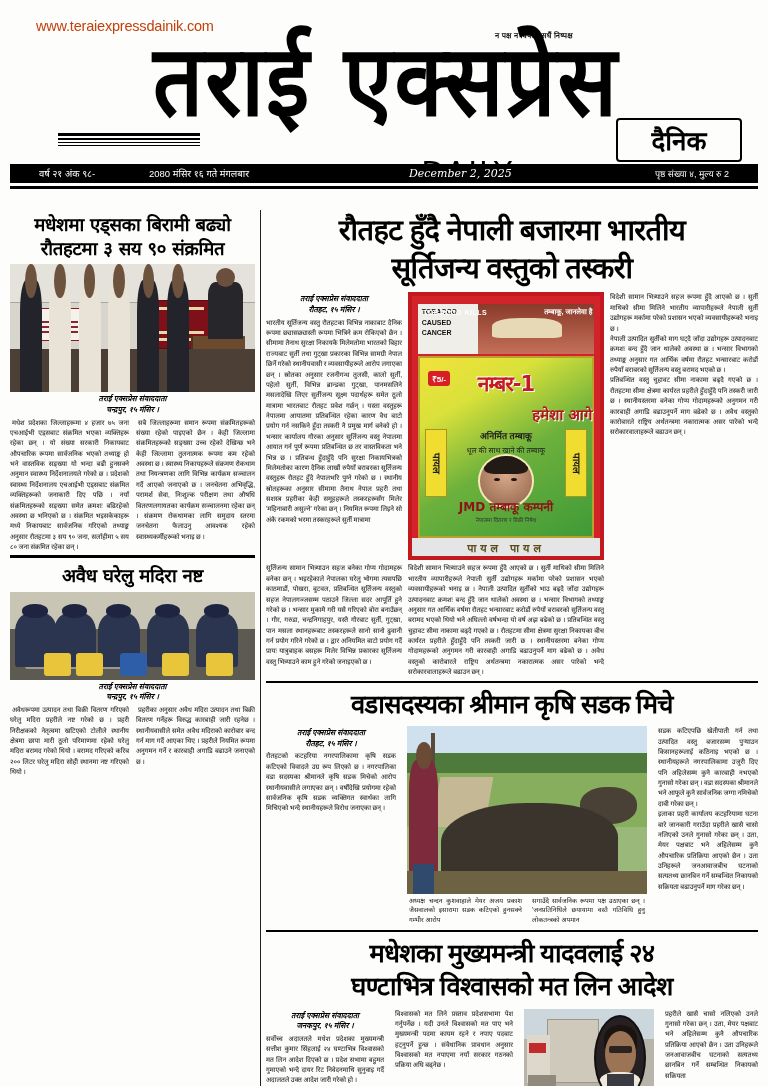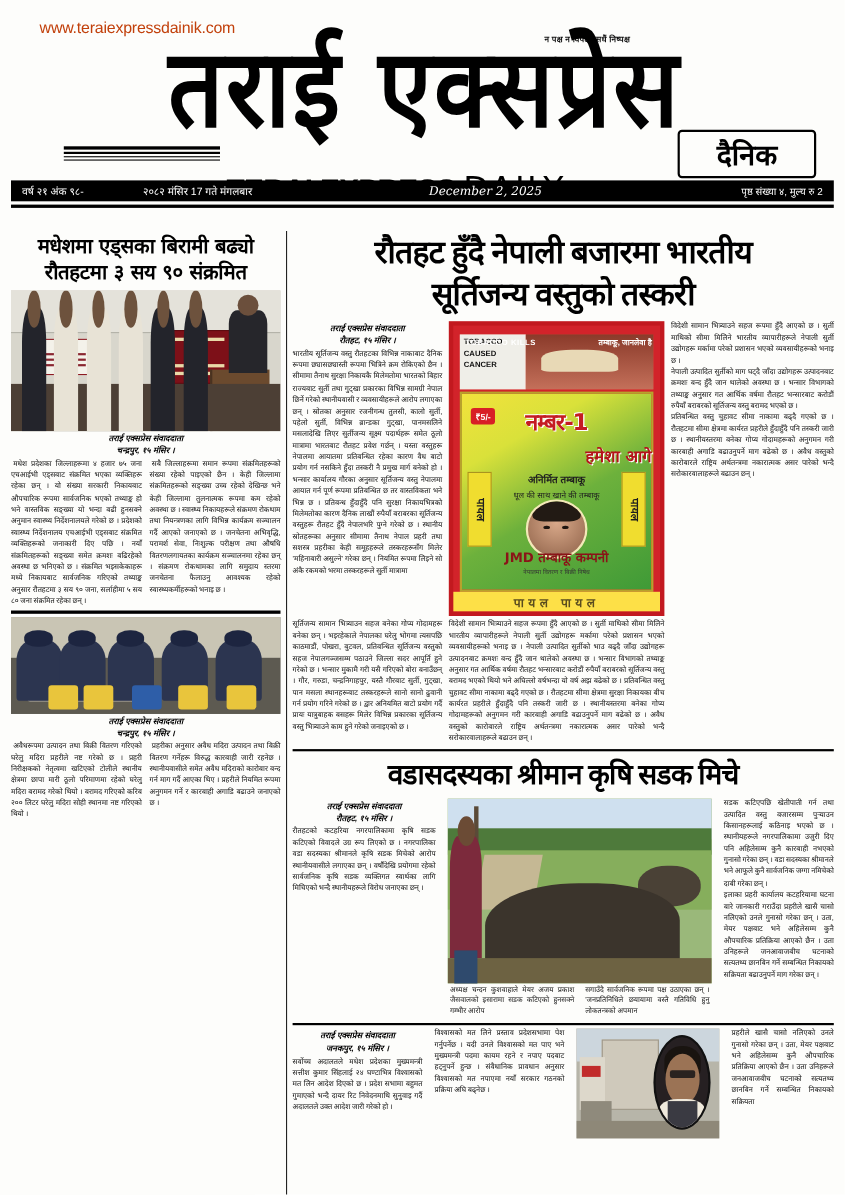--- a/index.html
+++ b/index.html
@@ -102,21 +102,21 @@
   }
 
   
   .datebar {
     background: #000;
     color: #fff;
     height: 19px;
     display: flex;
     align-items: center;
     font-size: 9.5px;
-    padding: 0 10px;
+    padding: 0 29px;
     position: relative;
   }
   .datebar .seg { white-space: nowrap; }
   .db-year { width: 110px; }
   .db-nepdate { flex: 0 0 250px; }
   .db-engdate {
     flex: 1;
     font-family: "DejaVu Serif", serif;
     font-style: italic;
     font-size: 11px;
@@ -246,21 +246,21 @@
   }
   .tob-side.left { left:3%; } .tob-side.right { right:3%; }
   .tob-company {
     position:absolute; left:0; bottom:7%; width:100%; text-align:center;
     font-size:12px; font-weight:bold; color:#8a1418;
     font-family:"DejaVu Sans", sans-serif;
   }
   .tob-company small { display:block; font-size:5.5px; color:#333; font-weight:normal; margin-top:1px;}
   .tob-footer {
     position:absolute; left:0; bottom:0; width:100%; height:7%;
-    background:#fde047; display:flex; align-items:center; justify-content:center;
+    background:#e5e5e5; display:flex; align-items:center; justify-content:center;
     font-size:11px; font-weight:bold; color:#5a4d1e; letter-spacing:4px;
     font-family:"DejaVu Sans", sans-serif;
   }
 
   
   .ph-road { height: 168px; background:#9ab87a; }
   .ph-road .sky { position:absolute; left:0; top:0; width:100%;height:22%; background:#cfe0ef;}
   .ph-road .trees { position:absolute; left:0; top:16%; width:100%;height:14%; background:#4e7a3b;}
   .ph-road .field { position:absolute; left:0; top:28%; width:100%;height:32%; background:#86ae5c;}
   .ph-road .track { position:absolute; left:12%; top:30%; width:22%;height:30%; background:#c5b894; transform:skewX(-10deg);}
@@ -307,21 +307,21 @@
     color: #0d0d0d;
     text-align: justify;
     hyphens: auto;
     word-spacing: -0.3px;
   }
   .body-text p { margin-bottom: 1px; text-indent: 2px; }
 
   .two-col { column-count: 2; column-gap: 7px; column-rule: none; }
 
   .hl-main {
-    font-family: Liberation Serif, serif;
+    font-family: Liberation Sans, sans-serif;
     font-weight: bold;
     font-size: 29px;
     line-height: 1.3;
     color:#000;
     text-align:center;
     letter-spacing: -0.6px;
     padding: 2px 0 5px 0;
     white-space: nowrap;
   }
   .hl-main.sm { font-size: 25.5px; }
@@ -357,21 +357,21 @@
     </div>
     <div class="masthead-sub">
       <span>TERAI EXPRESS</span>
       <span class="daily">DAILY</span>
     </div>
     <div class="dainik-badge">दैनिक</div>
   </div>
 
   <div class="datebar">
     <div class="seg db-year">वर्ष २१   अंक ९८-</div>
-    <div class="seg db-nepdate">२०८२ मंसिर 17 गते मंगलबार</div>
+    <div class="seg db-nepdate">2080 मंसिर १६ गते मंगलबार</div>
     <div class="seg db-engdate">December 2, 2025</div>
     <div class="seg db-price">पृष्ठ संख्या ४, मुल्य रु 2</div>
   </div>
   <div class="top-rule"></div>
 
   <div class="content">
 
     <div class="col-left">
 
       <div class="hl-left">
@@ -426,20 +426,21 @@
         <span class="place">चन्द्रपुर, १५ मंसिर ।</span>
       </div>
 
       <div class="body-text two-col">
         <p>मधेश प्रदेशका जिल्लाहरूमा ४ हजार ७५ जना एचआईभी एड्सबाट संक्रमित भएका व्यक्तिहरू रहेका छन् । यो संख्या सरकारी निकायबाट औपचारिक रूपमा सार्वजनिक भएको तथ्याङ्क हो भने वास्तविक सङ्ख्या यो भन्दा बढी हुनसक्ने अनुमान स्वास्थ्य निर्देशनालयले गरेको छ । प्रदेशको स्वास्थ्य निर्देशनालय एचआईभी एड्सबाट संक्रमित व्यक्तिहरूको जनाकारी दिए पछि । नयाँ संक्रमितहरूको सङ्ख्या समेत क्रमशः बढिरहेको अवस्था छ भनिएको छ । संक्रमित भइसकेकाहरू मध्ये निकायबाट सार्वजनिक गरिएको तथ्याङ्क अनुसार रौतहटमा ३ सय ९० जना, सर्लाहीमा ५ सय ८० जना संक्रमित रहेका छन् ।</p>
         <p>सबै जिल्लाहरूमा समान रूपमा संक्रमितहरूको संख्या रहेको पाइएको छैन । केही जिल्लामा संक्रमितहरूको सङ्ख्या उच्च रहेको देखिन्छ भने केही जिल्लामा तुलनात्मक रूपमा कम रहेको अवस्था छ । स्वास्थ्य निकायहरूले संक्रमण रोकथाम तथा नियन्त्रणका लागि विभिन्न कार्यक्रम सञ्चालन गर्दै आएको जनाएको छ । जनचेतना अभिवृद्धि, परामर्श सेवा, निःशुल्क परीक्षण तथा औषधि वितरणलगायतका कार्यक्रम सञ्चालनमा रहेका छन् । संक्रमण रोकथामका लागि समुदाय स्तरमा जनचेतना फैलाउनु आवश्यक रहेको स्वास्थ्यकर्मीहरूको भनाइ छ ।</p>
       </div>
 
       <div class="rule"></div>
 
+      <div class="hl-left">अवैध घरेलु मदिरा नष्ट</div>
 
       <div class="photo ph-liquor">
         <div class="wallb"></div>
           <div class="ground"></div>
         <div class="stream"></div>
         <div class="cop" style="left:2%">
             <div class="cap"></div>
           </div>
         <div class="cop" style="left:18%">
             <div class="cap"></div>
@@ -580,20 +581,24 @@
         </div>
 
         <div class="sb-c">
           <p class="body-text">सडक कटिएपछि खेतीपाती गर्न तथा उत्पादित वस्तु बजारसम्म पुर्‍याउन किसानहरूलाई कठिनाइ भएको छ । स्थानीयहरूले नगरपालिकामा उजुरी दिए पनि अहिलेसम्म कुनै कारबाही नभएको गुनासो गरेका छन् । वडा सदस्यका श्रीमानले भने आफूले कुनै सार्वजनिक जग्गा नमिचेको दाबी गरेका छन् ।</p>
           <p class="body-text">इलाका प्रहरी कार्यालय कटहरियामा घटना बारे जानकारी गराउँदा प्रहरीले खासै चासो नलिएको उनले गुनासो गरेका छन् । उता, मेयर पक्षबाट भने अहिलेसम्म कुनै औपचारिक प्रतिक्रिया आएको छैन । उता उनिहरूले जनआवाजबीच घटनाको सत्यतथ्य छानबिन गर्ने सम्बन्धित निकायको सक्रियता बढाउनुपर्ने माग गरेका छन् ।</p>
         </div>
       </div>
 
       <div class="rule"></div>
 
+      <div class="hl-main sm">
+        <div>मधेशका मुख्यमन्त्री यादवलाई २४</div>
+        <div>घण्टाभित्र विश्वासको मत लिन आदेश</div>
+      </div>
 
       <div class="story-bot">
         <div class="sb-c" style="flex:0 0 118px">
           <div class="byline">
             <span>तराई एक्सप्रेस संवाददाता</span>
             <span class="place">जनकपुर, १५ मंसिर ।</span>
           </div>
           <p class="body-text">सर्वोच्च अदालतले मधेश प्रदेशका मुख्यमन्त्री सत्तीश कुमार सिंहलाई २४ घण्टाभित्र विश्वासको मत लिन आदेश दिएको छ । प्रदेश सभामा बहुमत गुमाएको भन्दै दायर रिट निवेदनमाथि सुनुवाइ गर्दै अदालतले उक्त आदेश जारी गरेको हो ।</p>
         </div>
 

